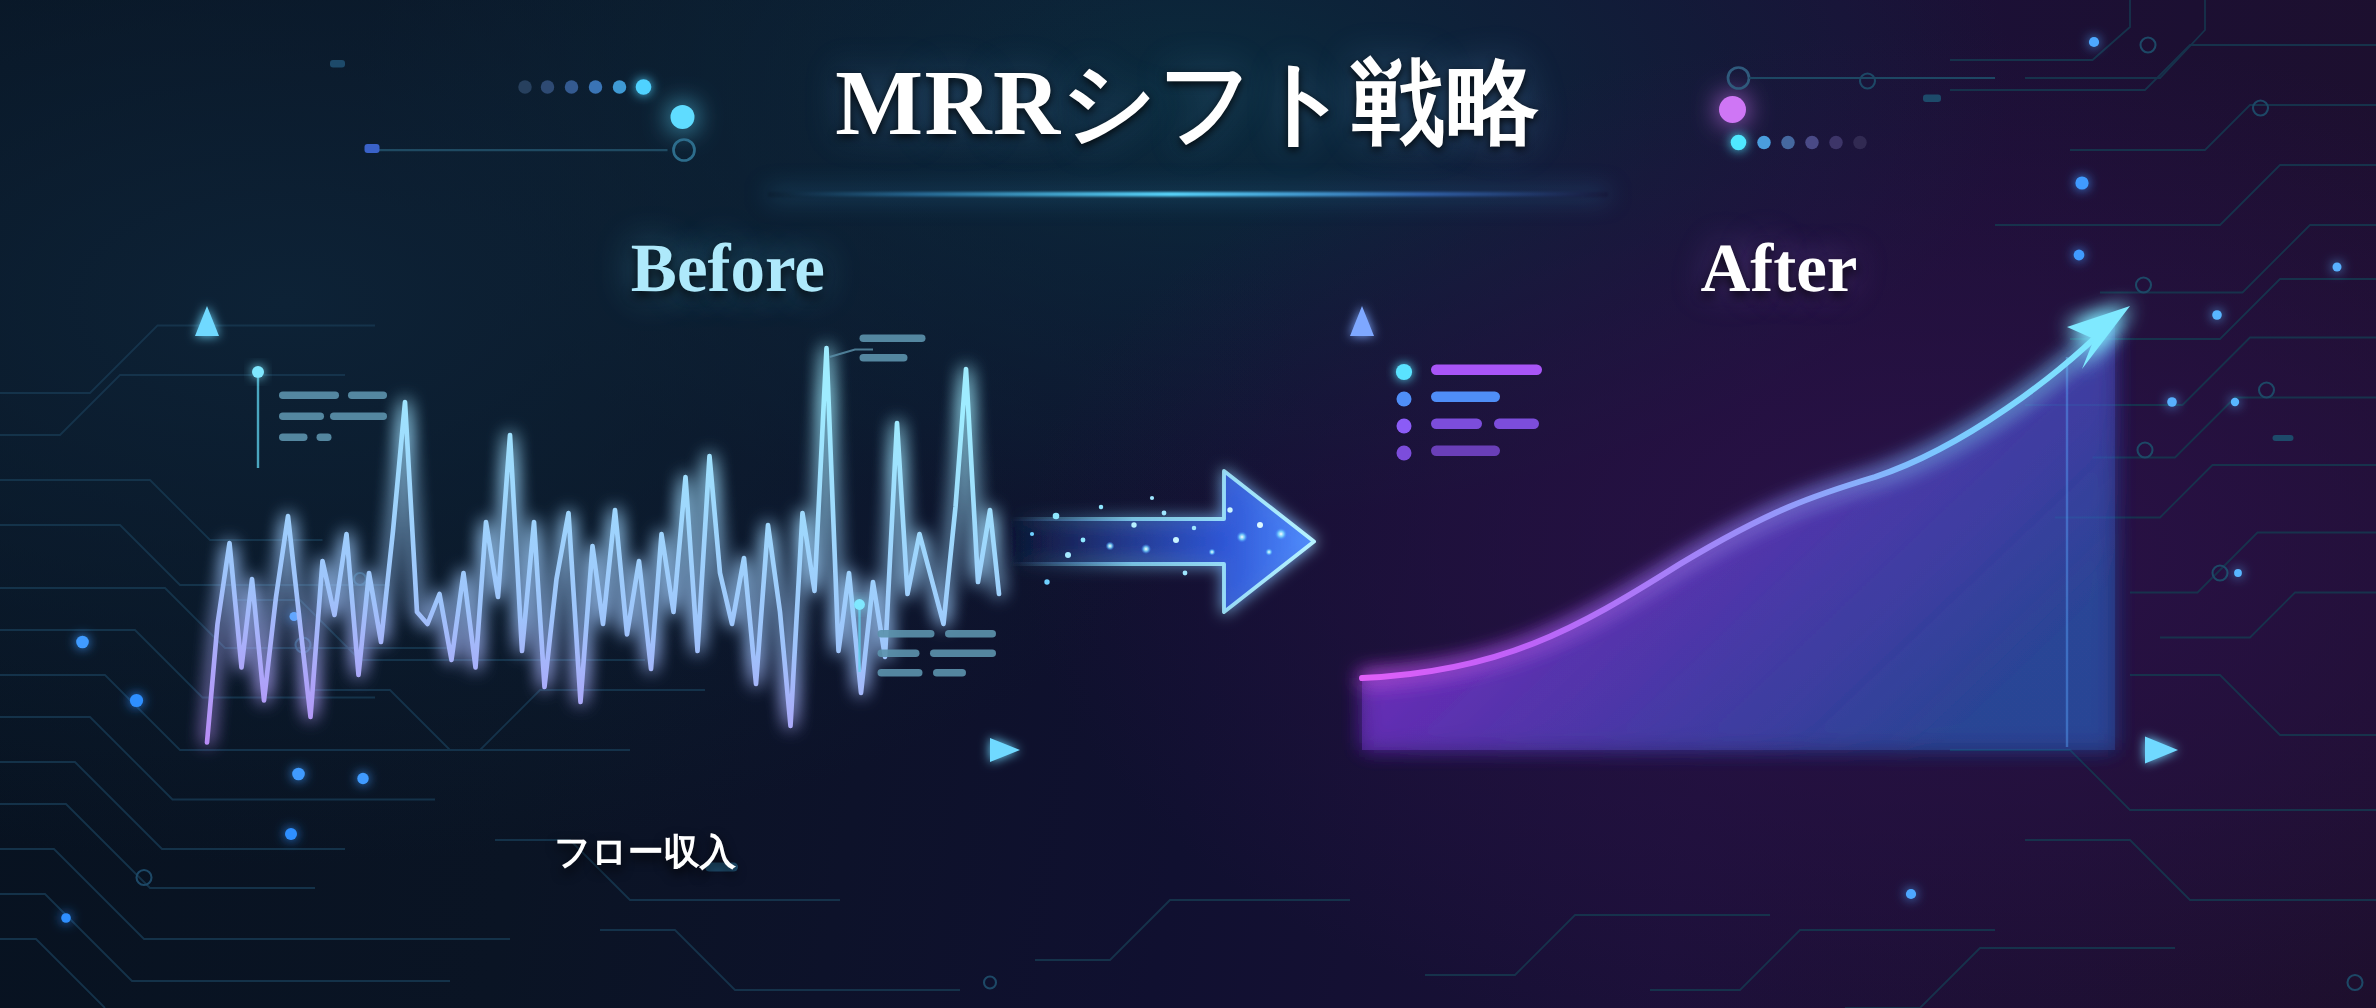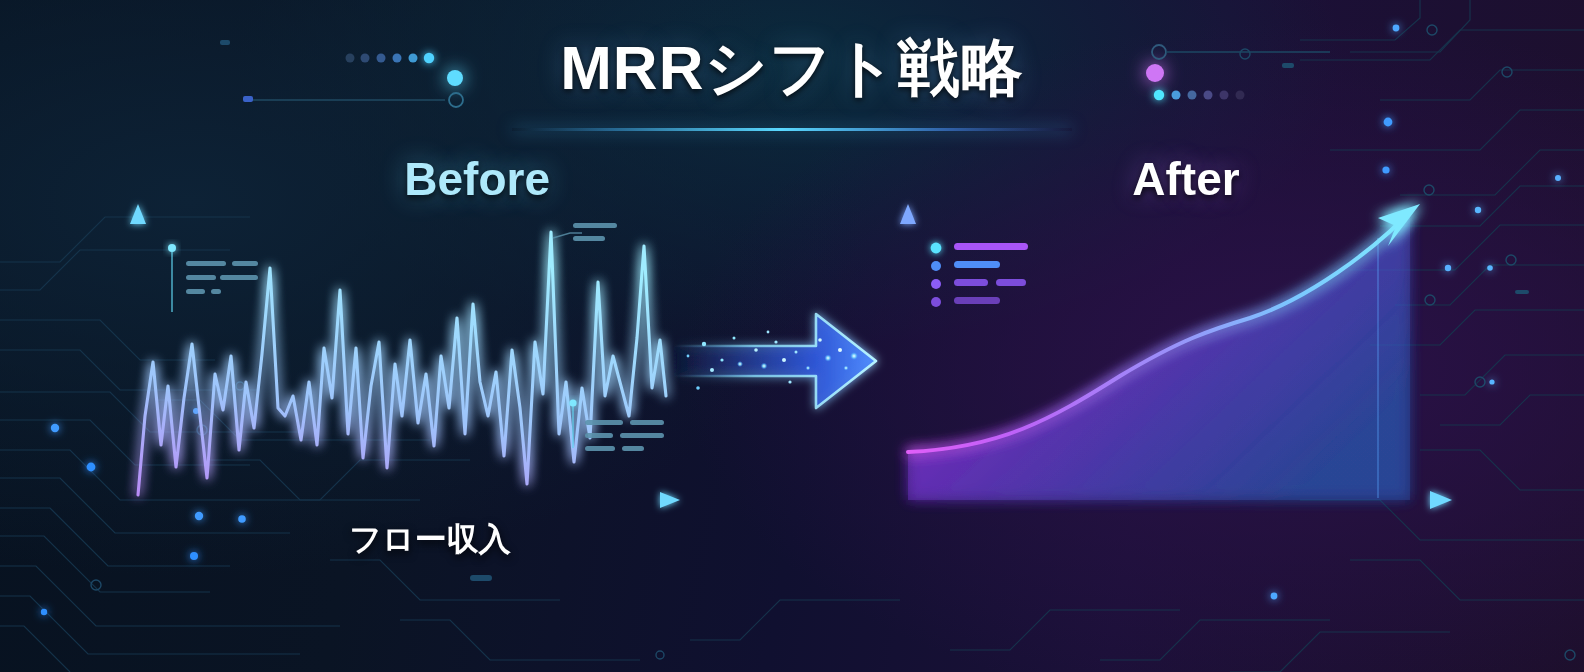--- a/index.html
+++ b/index.html
@@ -5,21 +5,21 @@
   html, body {
     margin: 0;
     padding: 0;
     background: #05080f;
   }
   #stage {
     position: relative;
     width: 1584px;
     height: 672px;
     overflow: hidden;
-    font-family: Liberation Sans, sans-serif;
+    font-family: Liberation Serif, serif;
     background:
       radial-gradient(ellipse 70% 90% at 12% 30%, #0d2236 0%, rgba(13,34,54,0) 62%),
       radial-gradient(ellipse 60% 80% at 82% 55%, #2a1147 0%, rgba(42,17,71,0) 65%),
       radial-gradient(ellipse 50% 60% at 50% 10%, #0b2b3d 0%, rgba(11,43,61,0) 70%),
       linear-gradient(100deg, #071220 0%, #0a1424 26%, #101030 52%, #1b1038 72%, #1d0f2c 100%);
   }
 
   
   .circuit {
     position: absolute;
@@ -74,23 +74,24 @@
     color: #ffffff;
     text-shadow: 0 3px 7px rgba(0,0,0,0.8), 0 0 24px rgba(190,130,255,0.40);
   }
 
   
   .caption {
     position: absolute;
     text-align: center;
     color: #ffffff;
     font-weight: bold;
-    font-size: 32px;
+    font-size: 24px;
     line-height: 1.32;
     text-shadow: 0 3px 8px rgba(0,0,0,0.9);
+    margin-top: 36px;
   }
   #caption-left  { left: 150px;  top: 518px; width: 560px; }
   #caption-right { left: 880px;  top: 518px; width: 560px; }
 
   
   .chart { position: absolute; }
   #chart-before { left: 110px; top: 190px; width: 600px; height: 330px; }
   #chart-after  { left: 880px; top: 190px; width: 600px; height: 330px; }
 
   

